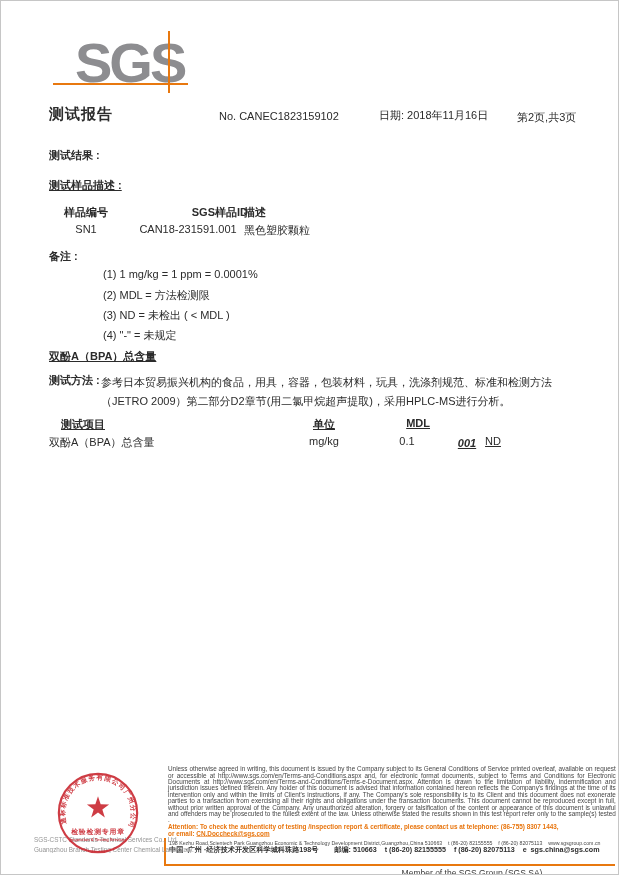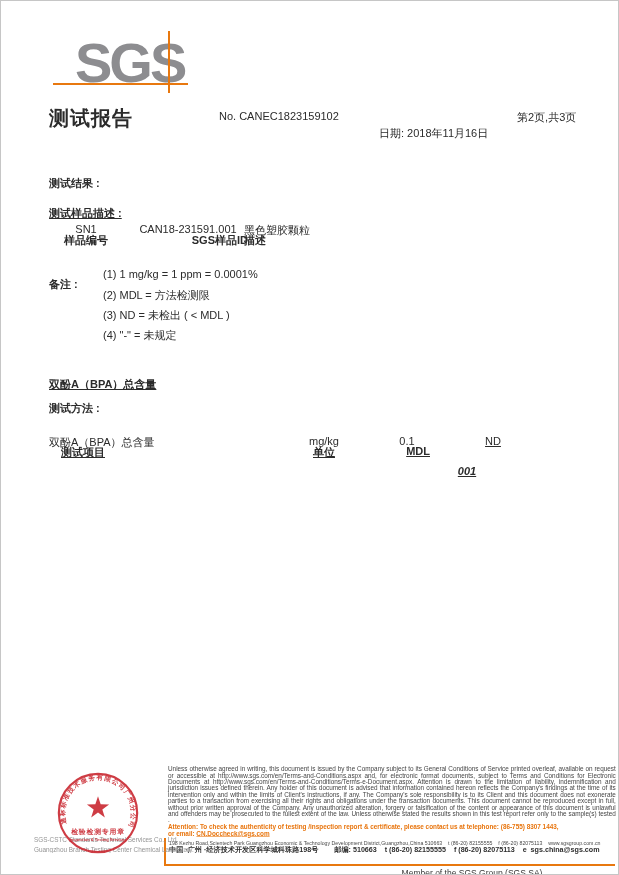--- a/index.html
+++ b/index.html
@@ -10,28 +10,28 @@
     color:#2b2b2b; overflow:hidden;
   }
   .abs { position:absolute; }
 
   
   .logo-text { left:74px; top:34px; font-size:56px; font-weight:bold; color:#8d8d90; letter-spacing:-3px; line-height:1; }
   .logo-hline { left:52px; top:82px; width:135px; height:2px; background:#e8780f; }
   .logo-vline { left:167px; top:30px; width:2px; height:62px; background:#e8780f; }
 
   
-  .report-title { left:48px; top:104px; font-size:20px; font-weight:bold; letter-spacing:1px; }
+  .report-title { left:48px; top:104px; font-size:15px; font-weight:bold; letter-spacing:1px; }
   .hdr-small { font-size:11px; }
   .report-no { left:218px; top:109px; }
-  .report-date { left:378px; top:125px;text-align:center; }
+  .report-date { left:378px; top:107px;text-align:center; }
   .report-pageinfo { left:516px; top:109px; }
 
   .body-txt { font-size:11px; }
-  .bold { font-weight:bold;margin-top:28px; }
+  .bold { font-weight:bold; }
   .und { text-decoration:underline; }
 
   .results-label { left:48px; top:147px; }
   .sample-label { left:48px; top:177px; }
 
   .sample-h1 { left:45px;  top:204px; width:80px;  text-align:center; }
   .sample-h2 { left:127px; top:204px; width:120px; text-align:right; }
   .sample-h3 { left:243px; top:204px; }
   .sample-r1 { left:45px;  top:222px; width:80px;  text-align:center; }
   .sample-r2 { left:127px; top:222px; width:120px; text-align:center; }
@@ -101,20 +101,21 @@
   <div class="abs body-txt sample-r3">黑色塑胶颗粒</div>
 
   <div class="abs body-txt bold remarks-label">备注 :</div>
   <div class="abs body-txt remark-0">(1) 1 mg/kg = 1 ppm = 0.0001%</div>
   <div class="abs body-txt remark-1">(2) MDL = 方法检测限</div>
   <div class="abs body-txt remark-2">(3) ND = 未检出 ( &lt; MDL )</div>
   <div class="abs body-txt remark-3">(4) "-" = 未规定</div>
 
   <div class="abs body-txt bold und bpa-heading">双酚A（BPA）总含量</div>
   <div class="abs body-txt bold method-label">测试方法 :</div>
+  <div class="abs body-txt method-text">参考日本贸易振兴机构的食品，用具，容器，包装材料，玩具，洗涤剂规范、标准和检测方法（JETRO 2009）第二部分D2章节(用二氯甲烷超声提取)，采用HPLC-MS进行分析。</div>
 
   <div class="abs body-txt bold und tt-h-item">测试项目</div>
   <div class="abs body-txt bold und tt-h-unit">单位</div>
   <div class="abs body-txt bold und tt-h-mdl">MDL</div>
   <div class="abs body-txt bold und tt-h-001">001</div>
   <div class="abs body-txt tt-r-item">双酚A（BPA）总含量</div>
   <div class="abs body-txt tt-r-unit">mg/kg</div>
   <div class="abs body-txt tt-r-mdl">0.1</div>
   <div class="abs body-txt tt-r-001">ND</div>
 

